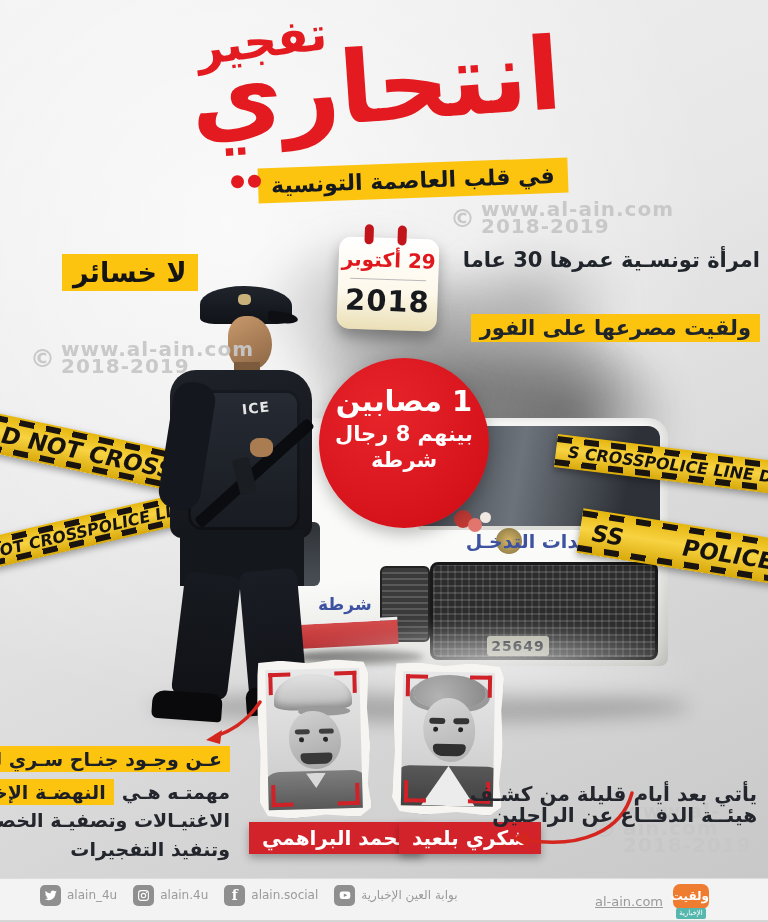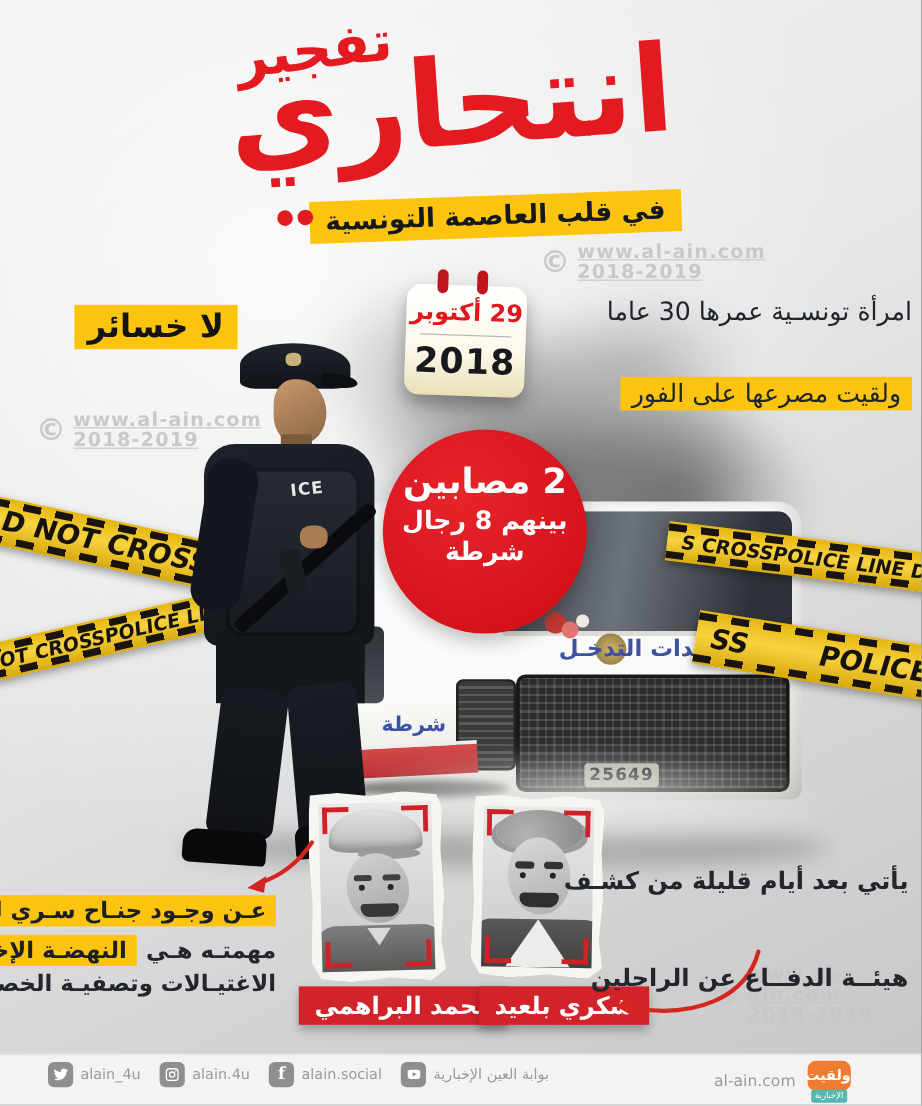--- a/index.html
+++ b/index.html
@@ -25,37 +25,37 @@
   .hl-red{color:#e31b20;font-weight:bold;}
   .word-small{position:absolute;left:196px;top:14px;font-size:46px;transform:rotate(-7deg);letter-spacing:-1px;z-index:10;}
   .word-large{position:absolute;left:190px;top:22px;font-size:100px;transform:rotate(-4deg);letter-spacing:-3px;z-index:10;line-height:1.3;}
   .subtitle{position:absolute;left:258px;top:163px;background:#fcc40f;color:#15181d;font-weight:bold;
     font-size:22px;padding:5px 13px;transform:rotate(-2deg);z-index:10;white-space:nowrap;}
   .tdots{position:absolute;left:231px;top:175px;display:flex;gap:4px;z-index:10;transform:rotate(-2deg);}
   .tdots i{width:13px;height:13px;border-radius:50%;background:#e31b20;}
   
   .wm{position:absolute;display:flex;align-items:center;gap:6px;color:#c7c7c7;font-weight:bold;z-index:9;opacity:.95;}
   .wm-sym{font-size:25px;line-height:25px;}
-  .wm-lines{font-size:16px;line-height:17px;letter-spacing:1px;text-decoration:underline;}
+  .wm-lines{font-size:20px;line-height:17px;letter-spacing:1px;}
   
   .calendar{position:absolute;left:338px;top:238px;width:100px;height:92px;border-radius:12px;
     background:linear-gradient(#ffffff 0%,#fdf8ea 60%,#eadfb6 100%);
     box-shadow:0 8px 14px rgba(0,0,0,.3);transform:rotate(2deg);z-index:11;text-align:center;}
   .peg{position:absolute;top:-13px;width:9px;height:20px;border-radius:5px;background:#c2151b;}
   .peg.p1{left:25px;} .peg.p2{left:58px;}
   .cal-top{margin-top:10px;color:#e0171d;font-weight:bold;font-size:20px;}
   .cal-div{border-top:1px solid #b9b9b9;margin:7px 12px 4px 12px;}
   .cal-year{color:#17191d;font-weight:bold;font-size:29px;letter-spacing:1px;}
   
   .nl1{position:absolute;left:62px;top:254px;background:#fcc40f;color:#141414;font-weight:bold;font-size:27px;
     padding:3px 11px;z-index:10;white-space:nowrap;}
   .nl2{position:absolute;left:28px;top:297px;width:160px;text-align:center;color:#ffffff;font-weight:bold;
     font-size:25px;text-shadow:0 2px 4px rgba(0,0,0,.5);z-index:10;white-space:nowrap;}
   
-  .btxt{position:absolute;right:8px;color:#20242b;font-weight:normal;font-size:21px;z-index:10;white-space:nowrap;text-align:right;}
+  .btxt{position:absolute;right:8px;color:#20242b;font-weight:bold;font-size:21px;z-index:10;white-space:nowrap;text-align:right;}
   .btxt .hl-y{background:#fcc40f;padding:2px 9px;}
   
   .circle{position:absolute;left:319px;top:358px;width:170px;height:170px;border-radius:50%;z-index:7;
     background:radial-gradient(circle at 38% 32%,#e8242b,#d41119 78%);
     box-shadow:0 6px 16px rgba(0,0,0,.25);color:#fff;text-align:center;}
   .c1{margin-top:26px;font-size:29px;font-weight:bold;}
   .c2{margin-top:4px;font-size:21px;font-weight:bold;}
   .c3{margin-top:2px;font-size:21px;font-weight:bold;}
   
   .tape{position:absolute;display:flex;align-items:center;justify-content:space-between;padding:0 12px;
@@ -156,21 +156,21 @@
   .arrow{position:absolute;z-index:9;}
   
   .footer{position:absolute;left:0;top:878px;width:768px;height:44px;background:#f3f3f3;
     border-top:1px solid #ddd;box-shadow:inset 0 -3px 0 #d6d6d6;z-index:12;}
   .socials{position:absolute;left:40px;top:0;height:32px;display:flex;align-items:center;gap:16px;}
   .s-item{display:flex;align-items:center;gap:6px;cursor:pointer;}
   .s-icon{width:21px;height:21px;border-radius:5px;background:#8f8f8f;display:flex;align-items:center;justify-content:center;}
   .s-label{color:#9a9a9a;font-size:12px;}
   .fb-f{color:#fff;font-weight:bold;font-size:14px;font-family:"DejaVu Serif","Liberation Serif",serif;line-height:1;}
   .f-right{position:absolute;right:58px;top:0;height:44px;display:flex;align-items:center;gap:9px;}
-  .f-site{color:#9a9a9a;font-size:13px;}
+  .f-site{color:#9a9a9a;font-size:13px;text-decoration:underline;}
   .logo{position:relative;width:38px;height:36px;cursor:pointer;}
   .logo-top{position:absolute;left:1px;top:1px;width:36px;height:25px;background:#ef7d31;border-radius:7px;
     color:#fff;font-weight:bold;font-size:12px;text-align:center;line-height:25px;}
   .logo-bot{position:absolute;left:4px;bottom:0;width:30px;height:11px;background:#56b7ae;border-radius:2px;
     color:#fff;font-size:7px;text-align:center;line-height:11px;margin-top:44px;}
 </style>
 </head>
 <body>
 
 <div class="poster">
@@ -233,21 +233,21 @@
     <div class="mag"></div>
     <div class="hand"></div>
     <div class="hip"></div>
     <div class="leg1"></div>
     <div class="leg2"></div>
     <div class="boot1"></div>
     <div class="boot2"></div>
   </div>
 
   <div class="circle" dir="rtl">
-    <div class="c1">2 مصابين</div>
+    <div class="c1">1 مصابين</div>
     <div class="c2">بينهم 8 رجال</div>
     <div class="c3">شرطة</div>
   </div>
 
   <div class="hl-red word-small" dir="rtl">تفجير</div>
   <div class="hl-red word-large" dir="rtl">انتحاري</div>
   <div class="subtitle" dir="rtl">في قلب العاصمة التونسية</div>
   <div class="tdots">
       <i></i>
       <i></i>
@@ -313,29 +313,30 @@
       <div class="c-shirt"></div>
       <div class="bk tl"></div>
       <div class="bk tr"></div>
       <div class="bk bl"></div>
       <div class="bk br"></div>
     </div>
   </div>
   <div class="vbadge" dir="rtl" style="left:249px;top:822px;">محمد البراهمي</div>
   <div class="vbadge" dir="rtl" style="left:399px;top:822px;">شكري بلعيد</div>
 
-  <div class="timing-l" dir="rtl" style="top:722px;">يأتي بعد أيام قليلة من كشـف</div>
+  <div class="timing-l" dir="rtl" style="top:782px;">يأتي بعد أيام قليلة من كشـف</div>
   <div class="timing-l" dir="rtl" style="top:803px;">هيئــة الدفــاع عن الراحلين</div>
 
   <div class="sw-line" style="top:748px;"><span class="sw-hl" dir="rtl">عـن وجـود جنـاح سـري لحركـة</span></div>
   <div class="sw-line sw-mix" style="top:779px;">
     <span class="sw-hl" dir="rtl">النهضـة الإخوانية</span>
     <span dir="rtl">مهمتـه هـي</span>
   </div>
   <div class="sw-line" dir="rtl" style="top:809px;">الاغتيـالات وتصفيـة الخصـوم</div>
+  <div class="sw-line" dir="rtl" style="top:838px;">وتنفيذ التفجيرات</div>
 
   <svg class="arrow" style="left:198px;top:696px;" width="70" height="55" viewBox="0 0 70 55">
     <path d="M 62 6 C 50 24 36 34 18 40" stroke="#d5251f" stroke-width="3.5" fill="none" stroke-linecap="round"></path>
     <polygon points="8,44 24,34 22,48" fill="#d5251f"></polygon>
   </svg>
   <svg class="arrow" style="left:500px;top:785px;" width="140" height="70" viewBox="0 0 140 70">
     <path d="M 132 8 C 122 46 80 64 26 55" stroke="#d5251f" stroke-width="3.5" fill="none" stroke-linecap="round"></path>
     <polygon points="12,53 28,47 28,62" fill="#d5251f"></polygon>
   </svg>
 

